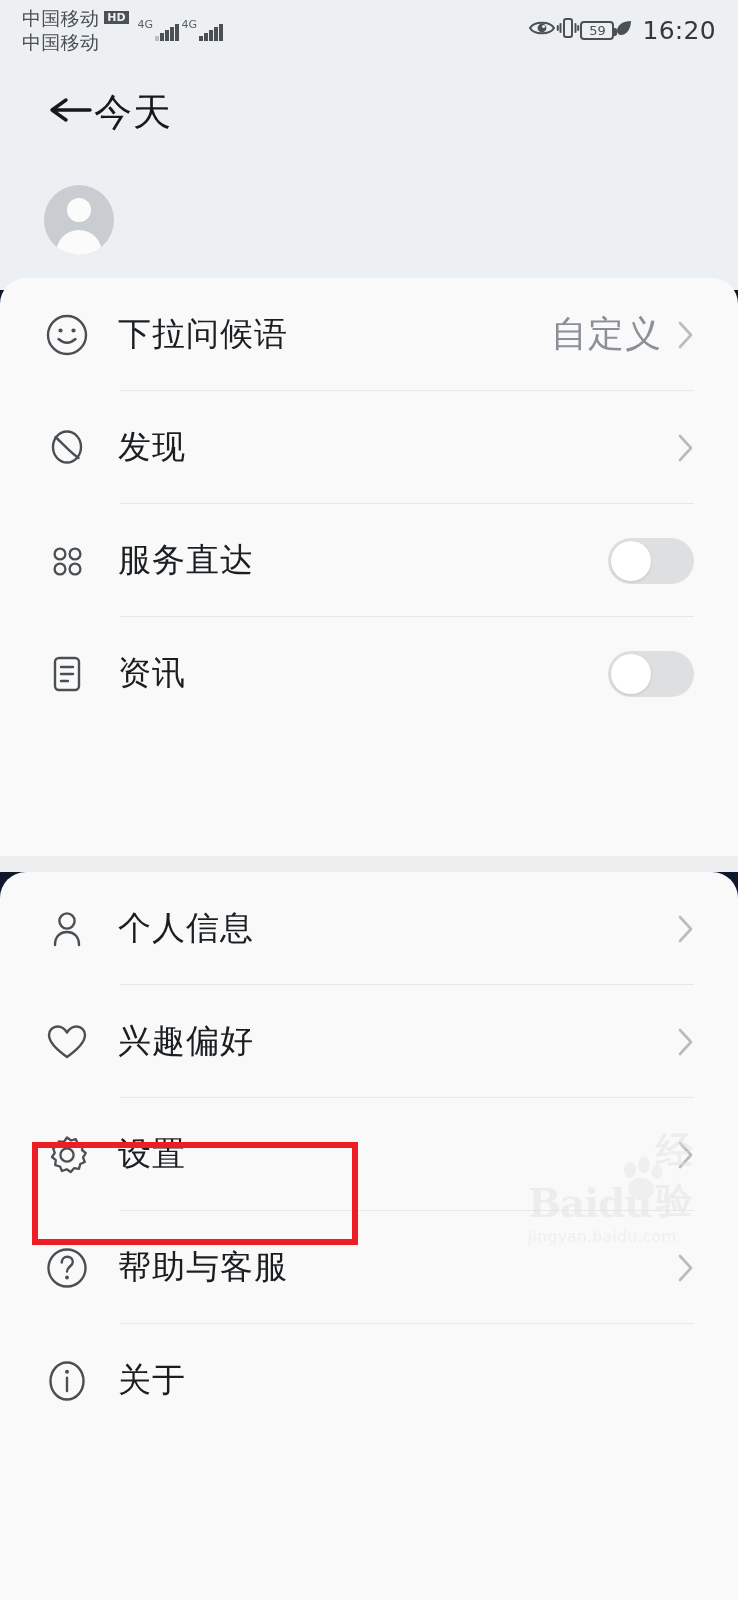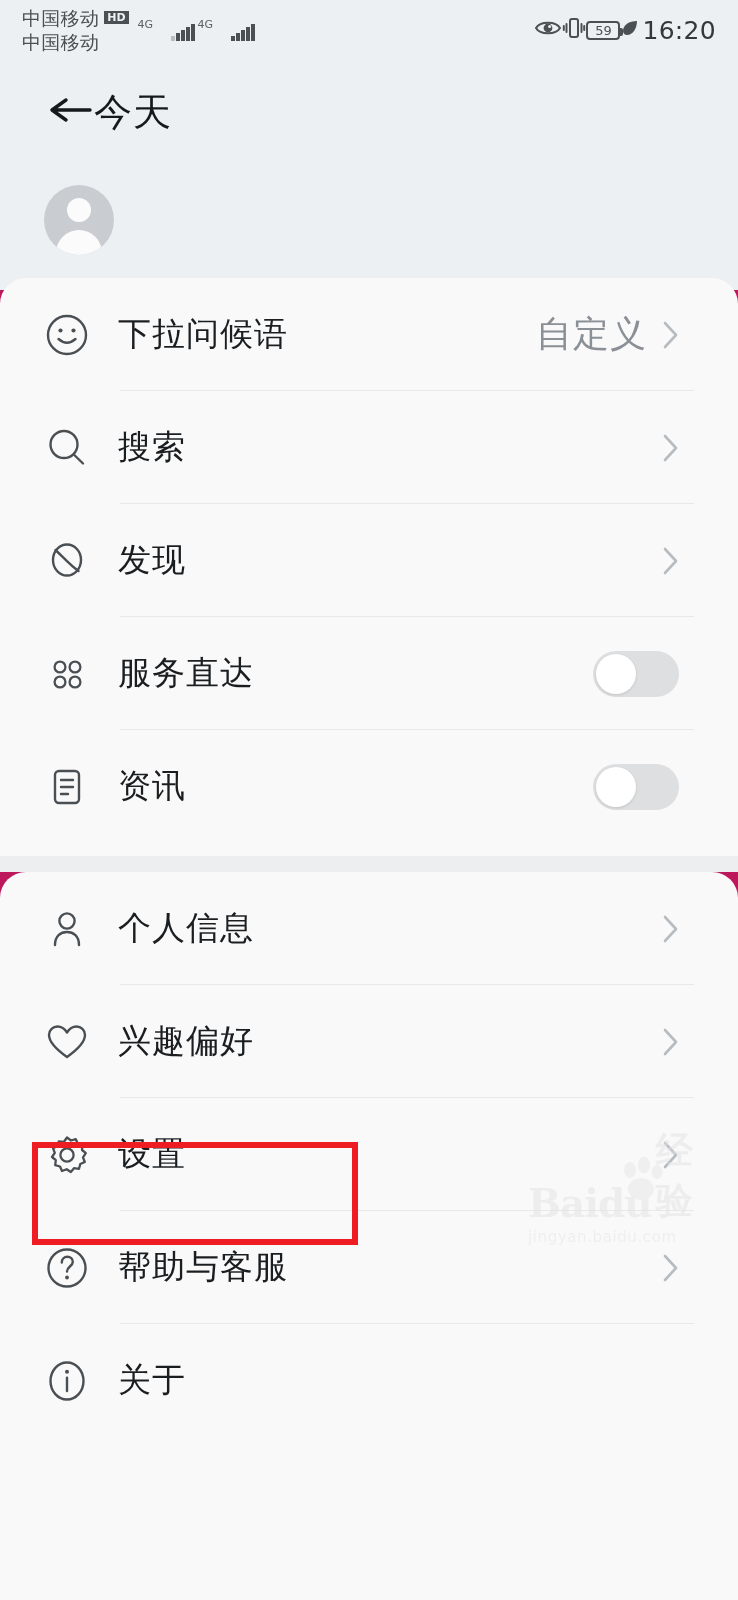--- a/index.html
+++ b/index.html
@@ -2,21 +2,21 @@
 <html><head>
 <meta charset="utf-8">
 <style>
   * { margin:0; padding:0; box-sizing:border-box; }
   html, body {
     width:738px; height:1600px;
     font-family:"DejaVu Sans","Liberation Sans",sans-serif;
     background:#f9f9f9;
     overflow:hidden;
   }
-  #phone { position:relative; width:738px; height:1276px; background:#be185d; }
+  #phone { position:relative; width:738px; height:1276px; background:#0f172a; }
 
   
   .top-area {
     position:absolute; top:0; left:0; width:738px; height:290px;
     background:#ecf0f3;
   }
 
   
   .statusbar {
     position:absolute; top:0; left:0; width:738px; height:60px;
@@ -28,39 +28,39 @@
     display:flex; flex-direction:column; justify-content:center;
     font-size:19px; color:#4b5055; line-height:1.28; letter-spacing:.3px;
   }
   .carrier-row1 { display:flex; align-items:center; gap:5px; }
   .hd-badge {
     display:inline-flex; align-items:center; justify-content:center;
     background:#4b5055; color:#ecf0f3; font-size:11px; font-weight:bold;
     border-radius:0; padding:1px 3px; line-height:1; letter-spacing:0;
   }
   .sig-group { display:flex; align-items:flex-end; gap:3px; margin-left:9px; }
-  .sig-unit { display:flex; align-items:flex-end; gap:18px; }
+  .sig-unit { display:flex; align-items:flex-end; gap:2px; }
   .sig-label { font-size:11px; color:#5a6065; line-height:1; margin-bottom:11px; }
   .bars { display:flex; align-items:flex-end; gap:1.5px; height:17px; }
   .bars i { display:block; width:3.5px; background:#4b5055; }
   .bars i:nth-child(1){height:5px;} .bars i:nth-child(2){height:8px;}
   .bars i:nth-child(3){height:11px;} .bars i:nth-child(4){height:14px;}
   .bars i:nth-child(5){height:17px;}
   .bars.faint i:nth-child(1){ background:#b8bec3; }
   .sb-right { display:flex; align-items:center; gap:0; color:#4b5055; }
   .batt {
     position:relative; display:inline-flex; align-items:center; justify-content:center;
     width:34px; height:19px; border:2px solid #4b5055; border-radius:4px;
     font-size:13px; color:#4b5055; font-weight:500;
   }
   .batt::after {
     content:""; position:absolute; right:-5px; top:5px;
     width:3px; height:8px; background:#4b5055; border-radius:0 2px 2px 0;
   }
-  .sb-time { font-size:25px; color:#33383d; letter-spacing:.3px; margin-left:2px; }
+  .sb-time { font-size:25px; color:#33383d; letter-spacing:.3px; margin-left:8px; }
 
   
   .nav {
     position:absolute; top:62px; left:0; width:738px; height:100px;
     display:flex; align-items:center; padding-left:46px; 
   }
   .nav-title { font-size:38px; color:#16191c; font-weight:500; letter-spacing:1px; }
 
   
   .avatar {
@@ -84,21 +84,21 @@
   }
   #card1 { top:278px; height:578px; }
   #card2 { top:872px; height:728px; border-radius:26px 26px 0 0; }
   .gap {
     position:absolute; left:0; top:856px; width:738px; height:16px;
     background:#eceef0;
   }
 
   .row {
     position:relative; display:flex; align-items:center;
-    height:113px; padding-left:44px; padding-right:59px;
+    height:113px; padding-left:44px; padding-right:44px;
   }
   .row .ico { width:52px; flex:0 0 52px; display:flex; align-items:center; }
   .row .label {
     margin-left:22px; font-size:33px; color:#1b1e21; letter-spacing:1px;
     font-weight:500; white-space:nowrap;
   }
   .row .spacer { flex:1 1 auto; }
   .row .value {
     font-size:36px; color:#8a9096; letter-spacing:1px; margin-right:16px;
     white-space:nowrap;
@@ -240,36 +240,20 @@
       <span class="spacer"></span>
       <span class="value">自定义</span>
       <span class="chev">
         <svg width="16" height="28" viewBox="0 0 16 28">
             <path d="M2 2 L13 14 L2 26" fill="none" stroke="#b7bcc1" stroke-width="2.6" stroke-linecap="round" stroke-linejoin="round"></path>
           </svg>
       </span>
       <span class="divider"></span>
     </div>
 
-    <div class="row">
-      <span class="ico">
-        <svg width="46" height="46" viewBox="0 0 46 46">
-          <circle cx="20" cy="19.5" r="13.5" fill="none" stroke="#4a4f54" stroke-width="2.4"></circle>
-          <path d="M29.8 29.5 L39 38.5" stroke="#4a4f54" stroke-width="2.4" stroke-linecap="round"></path>
-        </svg>
-      </span>
-      <span class="label">搜索</span>
-      <span class="spacer"></span>
-      <span class="chev">
-        <svg width="16" height="28" viewBox="0 0 16 28">
-            <path d="M2 2 L13 14 L2 26" fill="none" stroke="#b7bcc1" stroke-width="2.6" stroke-linecap="round" stroke-linejoin="round"></path>
-          </svg>
-      </span>
-      <span class="divider"></span>
-    </div>
 
     <div class="row">
       <span class="ico">
         <svg width="46" height="46" viewBox="0 0 46 46">
           <ellipse cx="23" cy="22" rx="14" ry="15.5" fill="none" stroke="#4a4f54" stroke-width="2.4"></ellipse>
           <path d="M11.5 12 C19 19,27 28,34.5 33" fill="none" stroke="#4a4f54" stroke-width="2.4" stroke-linecap="round"></path>
         </svg>
       </span>
       <span class="label">发现</span>
       <span class="spacer"></span>

